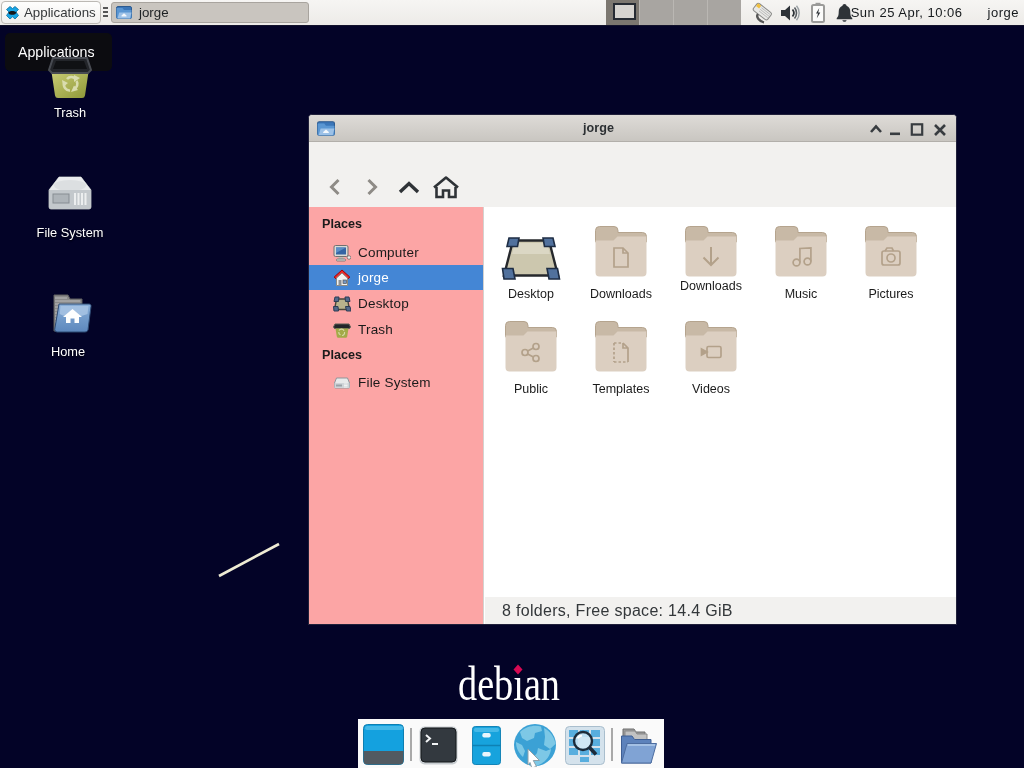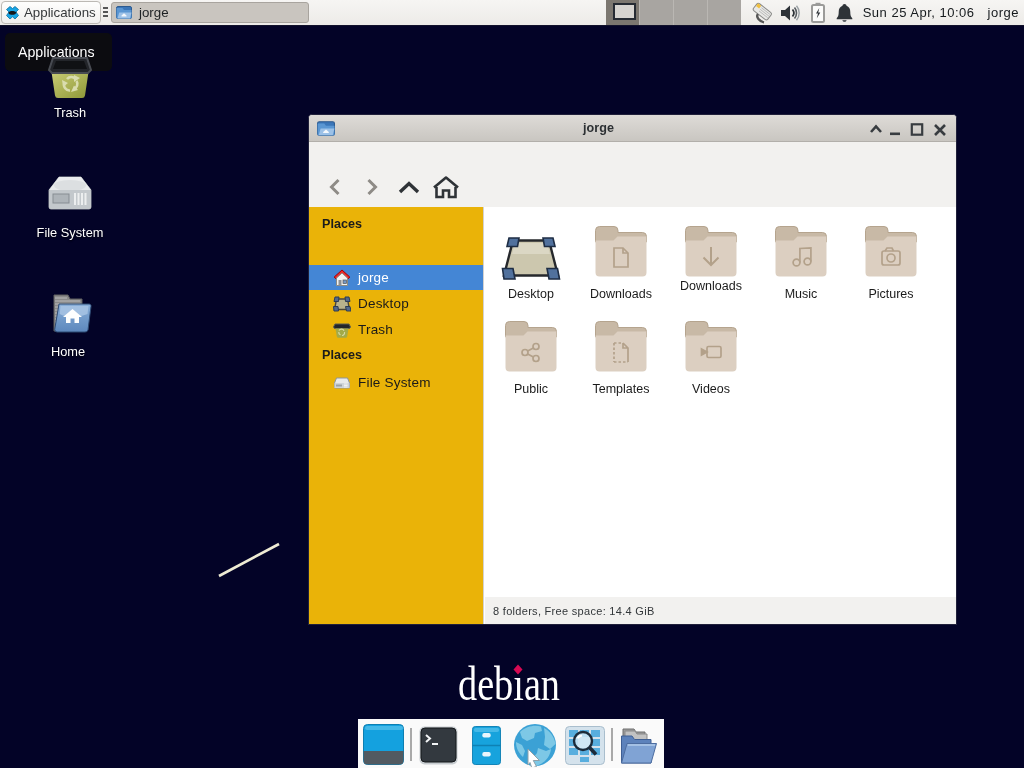--- a/index.html
+++ b/index.html
@@ -20,21 +20,21 @@
   background:#c9c5bf; border:1px solid #a8a49e; border-radius:3px;
   display:flex; align-items:center; padding-left:4px; }
 #taskbtn span { font-size:13.3px; color:#1e2224; margin-left:7px; }
 #pager { position:absolute; left:606px; top:0; height:25px; display:flex; }
 #pager .ws1 { width:33px; height:25px; background:#7c7770; position:relative; }
 #pager .ws1 div { position:absolute; left:7px; top:3px; width:23px; height:17px;
   background:#d7d4d0; border:2px solid #262b33; }
 #pager .ws { width:34px; height:25px; background:#a8a5a1; border-left:1px solid #bab7b3; }
 #tray { position:absolute; left:750px; top:0; height:25px; display:flex; align-items:center; }
 #clockarea { position:absolute; right:5px; top:0; height:25px; display:flex; align-items:center; font-size:13px; letter-spacing:0.5px; color:#15191c; }
-#clockarea .clk { margin-right:13px; }
+#clockarea .clk { margin-right:25px; }
 
 
 #tooltip { position:absolute; left:5px; top:33px; width:107px; height:38px;
   background:#0c0c10; border-radius:5px; display:flex; align-items:center;
   padding-left:13px; color:#fff; font-size:14.2px; z-index:2; }
 
 
 .dlabel { position:absolute; width:120px; text-align:center; color:#fff;
   font-size:12.8px; text-shadow:0 1px 2px rgba(0,0,0,0.9); z-index:3; }
 .dicon { position:absolute; z-index:3; }
@@ -52,33 +52,33 @@
   border-bottom:1px solid #d9d7d3; }
 #menubar span { position:absolute; top:6px; font-size:12.6px; color:#26292b; }
 #menubar u { text-decoration:underline; text-underline-offset:2px; }
 #toolbar { position:absolute; left:0; top:53px; width:100%; height:39px; }
 #pathentry { position:absolute; left:159px; top:6px; width:486px; height:27px;
   background:#fff; border:1px solid #b8b5b0; border-radius:4px;
   display:flex; align-items:center; padding-left:6px; }
 #pathentry span { font-size:13.4px; color:#191919; margin-left:6px; }
 #winbody { position:absolute; left:0; top:92px; width:647px; height:417px; background:#fff; }
 #sidebar { position:absolute; left:0; top:0; width:175px; height:417px;
-  background:#eab308; border-right:1px solid #d4d2cf; }
+  background:#fca5a5; border-right:1px solid #d4d2cf; }
 .shead { position:absolute; left:13px; font-size:12.6px; font-weight:bold; color:#1b1b1b; }
 .srow { position:absolute; left:0; width:174px; height:25px; display:flex; align-items:center; }
 .srow .si { margin-left:24px; width:18px; height:18px; flex:none; }
 .srow span { font-size:13.5px; letter-spacing:0.2px; color:#1a1a1a; margin-left:7px; }
 .srow.sel { background:#4486d5; }
 .srow.sel span { color:#fff; }
 #mainpane { position:absolute; left:176px; top:0; width:471px; height:390px; background:#fff; }
 .fcell { position:absolute; width:90px; text-align:center; }
 .flabel { position:absolute; width:90px; text-align:center; font-size:12.5px; color:#1b1b1b; }
 #statusbar { position:absolute; left:176px; bottom:0; width:471px; height:28px;
   background:#f2f1ef; border-top:1px solid #d8d6d2; display:flex; align-items:center; }
-#statusbar span { font-size:11px; letter-spacing:0.3px; color:#33373a; margin-left:8px; }
+#statusbar span { font-size:16px; letter-spacing:0.3px; color:#33373a; margin-left:17px; }
 
 
 #debian { position:absolute; left:458px; top:648px; z-index:0; }
 #dock { position:absolute; left:358px; top:719px; width:306px; height:49px;
   background:#fafafa; z-index:1; }
 .dksep { position:absolute; top:9px; width:2px; height:33px; background:#a9a9a9; }
 </style>
 </head>
 <body>
 
@@ -268,20 +268,31 @@
       <path d="M2 11 L11 2.5 L20 11" fill="none" stroke="#2f3337" stroke-width="3.4"></path>
     </svg>
     <svg width="26" height="23" viewBox="0 0 26 23" style="position:absolute; left:124px; top:8px">
       <path d="M3.5 11 L3.5 21 L10 21 L10 14.5 L16 14.5 L16 21 L22.5 21 L22.5 11" fill="none" stroke="#2f3337" stroke-width="2.6"></path>
       <path d="M1 11.5 L13 1.5 L25 11.5" fill="none" stroke="#2f3337" stroke-width="2.6" stroke-linejoin="round"></path>
     </svg>
   </div>
   <div id="winbody">
     <div id="sidebar">
       <div class="shead" style="top:10px">Places</div>
+      <div class="srow" style="top:33px">
+        <svg class="si" viewBox="0 0 18 18">
+          <rect x="1" y="1.5" width="14" height="11" rx="1.5" fill="#d9dbd6" stroke="#707070" stroke-width="1"></rect>
+          <rect x="3" y="3.5" width="10" height="7" fill="#3465a4"></rect>
+          <path d="M3 3.5 L13 3.5 L3 9 Z" fill="#5b8ec6"></path>
+          <rect x="5.5" y="13" width="5" height="2" fill="#babdb6"></rect>
+          <rect x="3.5" y="15" width="9" height="2" rx="0.8" fill="#d9dbd6" stroke="#707070" stroke-width="0.8"></rect>
+          <circle cx="16" cy="13.5" r="1.8" fill="#eeeeec" stroke="#707070" stroke-width="0.8"></circle>
+        </svg>
+        <span>Computer</span>
+      </div>
       <div class="srow sel" style="top:58px">
         <svg class="si" viewBox="0 0 18 18">
           <path d="M9 1 L16.8 8 L14.8 10 L9 4.8 L3.2 10 L1.2 8 Z" fill="#ef2929" stroke="#a40000" stroke-width="1"></path>
           <path d="M3.5 9 L9 4 L14.5 9 L14.5 16.5 L3.5 16.5 Z" fill="#f3f3f1" stroke="#888a85" stroke-width="1"></path>
           <rect x="5.5" y="11" width="3" height="5.5" fill="#8a8f96"></rect>
           <rect x="10" y="11" width="3.5" height="3.5" fill="#7296c5" stroke="#555" stroke-width="0.7"></rect>
         </svg>
         <span>jorge</span>
       </div>
       <div class="srow" style="top:84px">

